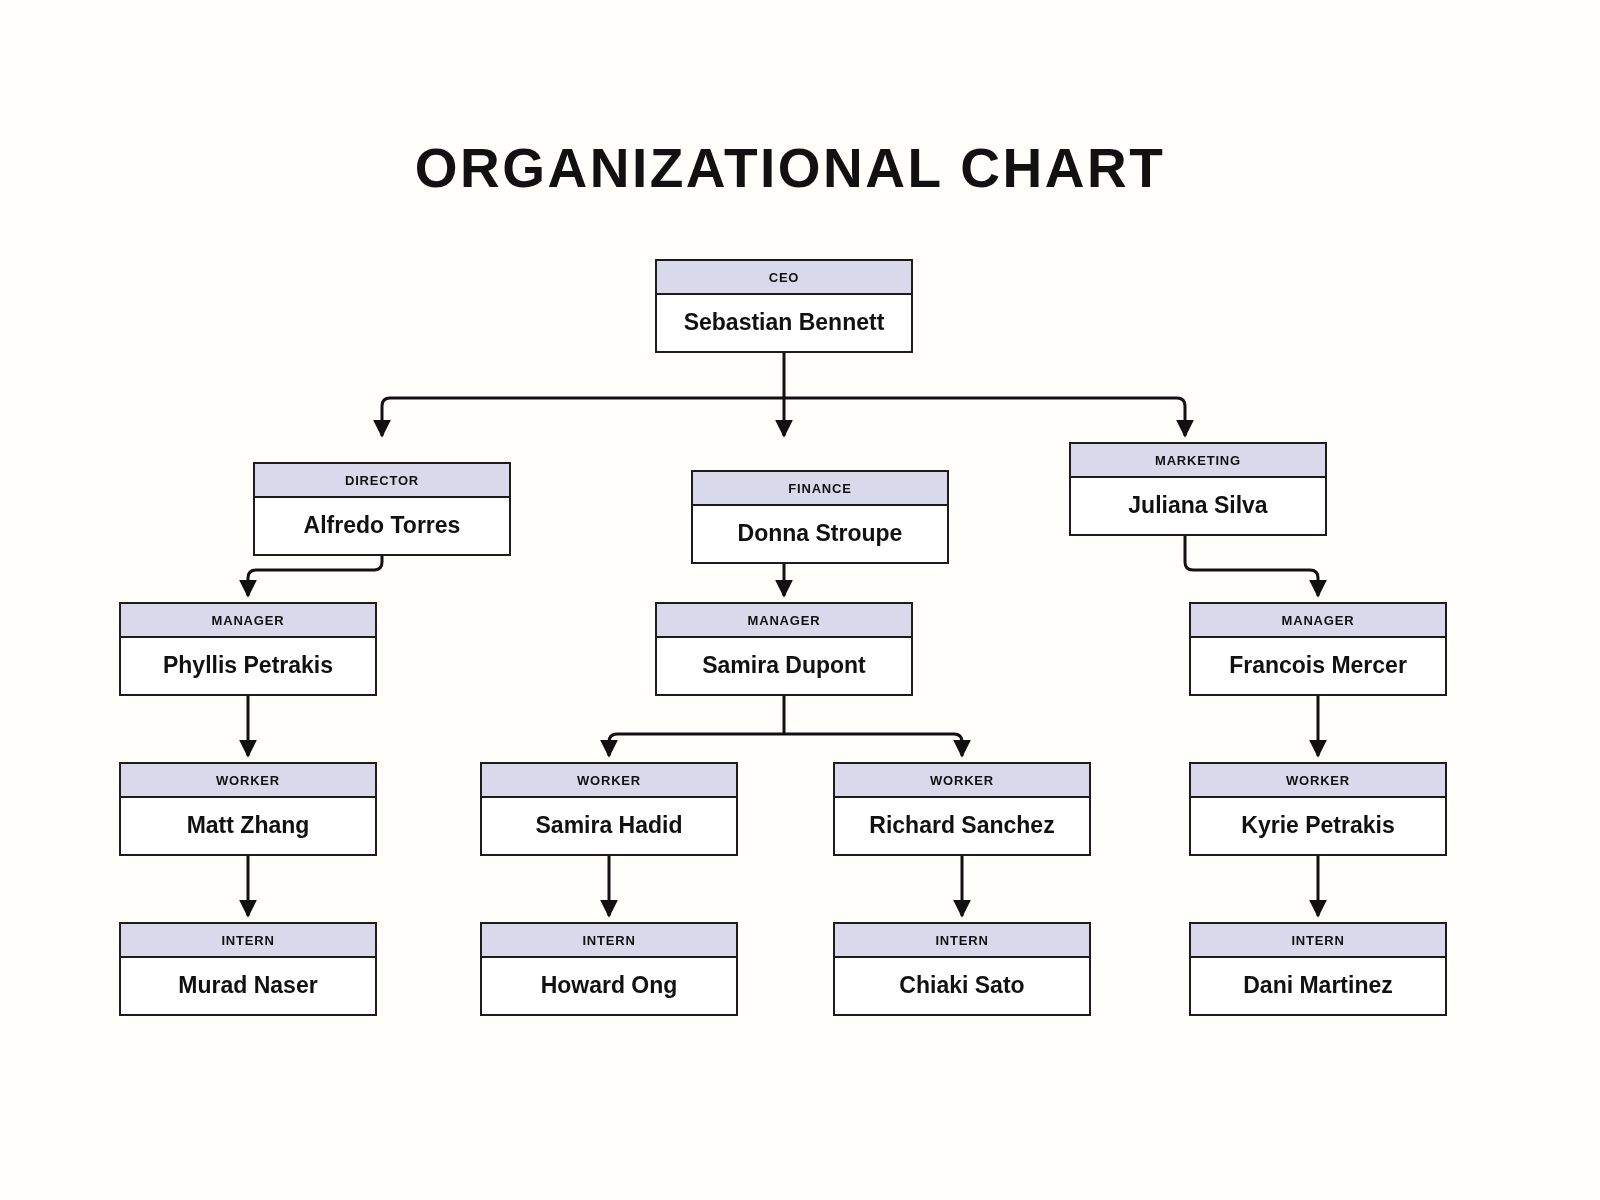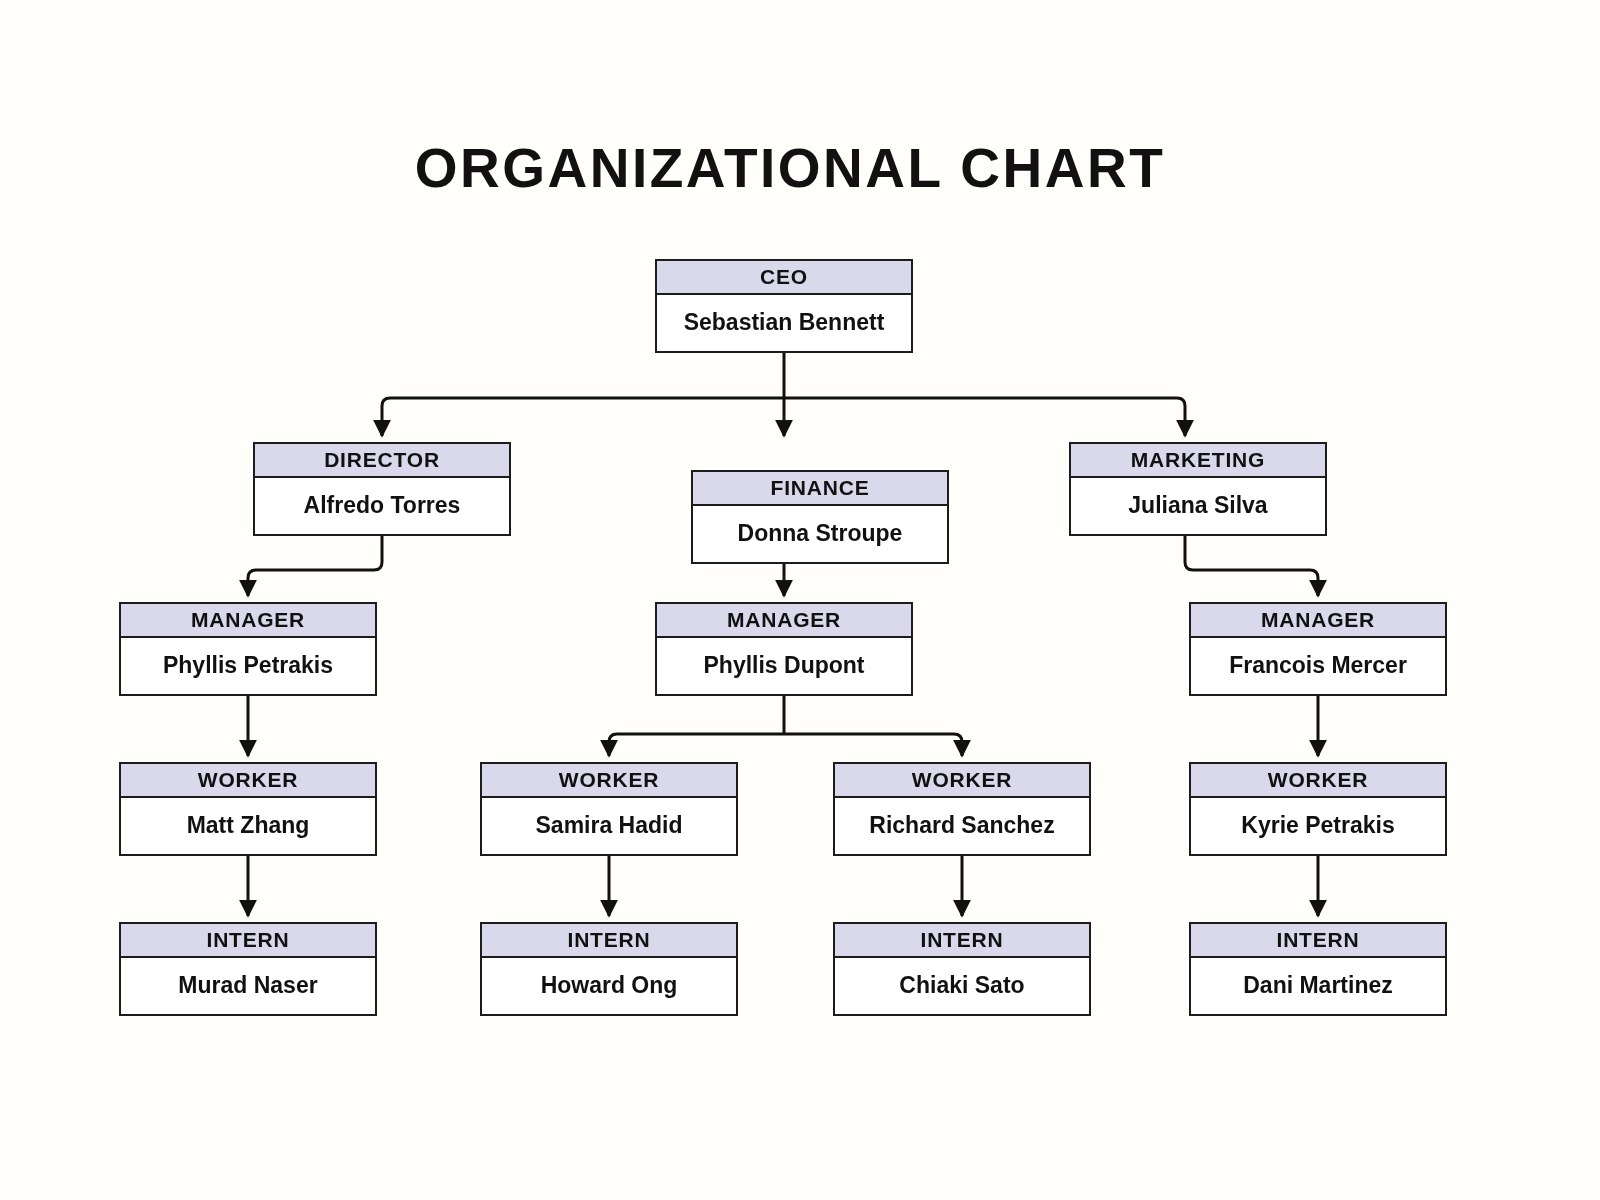--- a/index.html
+++ b/index.html
@@ -48,35 +48,35 @@
     background: var(--box-fill);
     border: 2px solid var(--border);
   }
   .node-header {
     height: 34px;
     background: var(--header-fill);
     border-bottom: 2px solid var(--border);
     display: flex;
     align-items: center;
     justify-content: center;
-    font-size: 21px;
+    font-size: 13px;
     font-weight: 700;
     letter-spacing: 0.8px;
   }
   .node-body {
     height: 54px;
     display: flex;
     align-items: center;
     justify-content: center;
     font-size: 23px;
     font-weight: 700;
   }
   
   .pos-ceo       { left:  655px; top: 259px; }
-  .pos-director  { left:  253px; top: 442px; }
+  .pos-director  { left:  253px; top: 462px; }
   .pos-finance   { left:  691px; top: 442px; margin-top: 28px; }
   .pos-marketing { left: 1056px; top: 442px; margin-left: 13px; }
   .pos-m1        { left:  119px; top: 602px; }
   .pos-m2        { left:  655px; top: 602px; }
   .pos-m3        { left: 1189px; top: 602px; }
   .pos-w1        { left:  119px; top: 762px; }
   .pos-w2        { left:  480px; top: 762px; }
   .pos-w3        { left:  833px; top: 762px; }
   .pos-w4        { left: 1189px; top: 762px; }
   .pos-i1        { left:  119px; top: 922px; }
@@ -139,21 +139,21 @@
     <div class="node-body">Juliana Silva</div>
   </div>
 
   <div class="node pos-m1">
     <div class="node-header">MANAGER</div>
     <div class="node-body">Phyllis Petrakis</div>
   </div>
 
   <div class="node pos-m2">
     <div class="node-header">MANAGER</div>
-    <div class="node-body">Phyllis Dupont</div>
+    <div class="node-body">Samira Dupont</div>
   </div>
 
   <div class="node pos-m3">
     <div class="node-header">MANAGER</div>
     <div class="node-body">Francois Mercer</div>
   </div>
 
   <div class="node pos-w1">
     <div class="node-header">WORKER</div>
     <div class="node-body">Matt Zhang</div>

